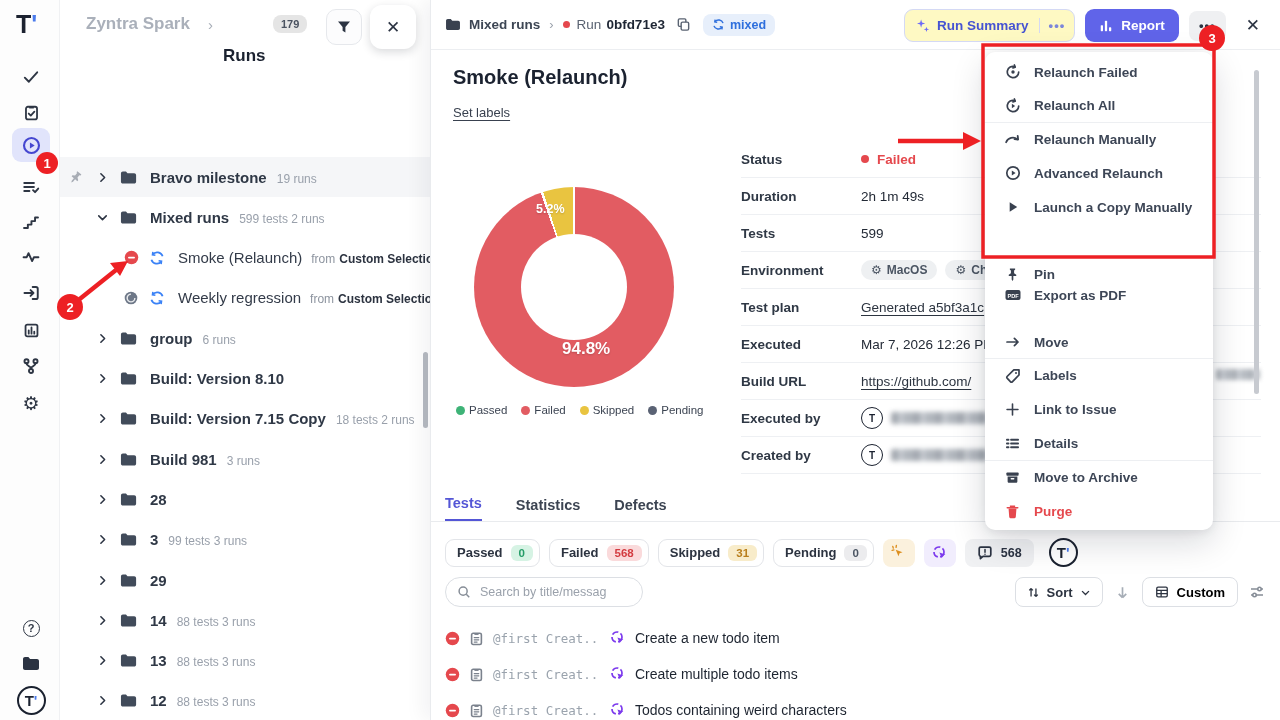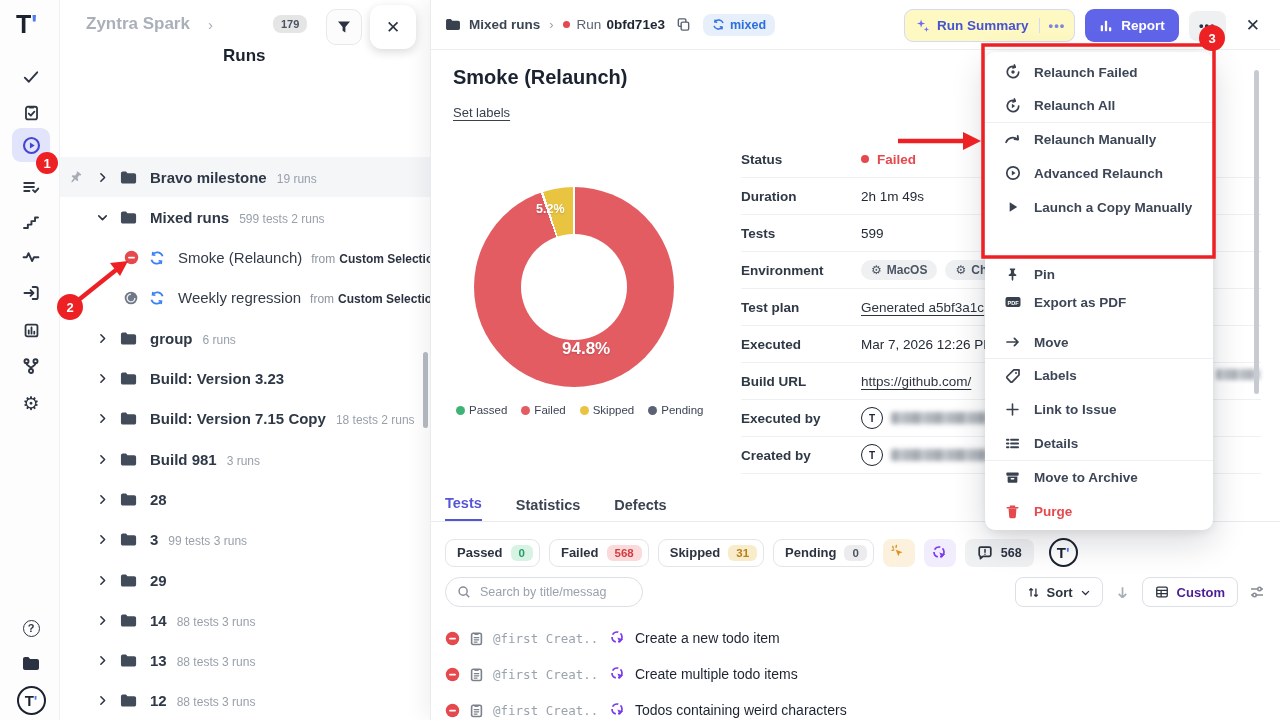--- a/index.html
+++ b/index.html
@@ -109,21 +109,21 @@
   .cpill .cnum{font-size:12.5px;font-weight:600;}
   .tlogo-row{margin-left:6px;}
 
   .searchrow{position:absolute;left:14px;top:577px;width:822px;height:30px;}
   .search{position:absolute;left:0;top:0;width:198px;height:30px;border:1px solid #dcdfe4;border-radius:15px;display:flex;align-items:center;gap:7px;padding:0 11px;color:#9aa1ab;}
   .search input{border:none;outline:none;font-size:12.5px;color:#1d4ed8;width:140px;font-family:inherit;background:transparent;}
   .search input::placeholder{color:#9aa1ab;}
   .rightctl{position:absolute;right:0;top:0;display:flex;align-items:center;gap:9px;}
   .sortbtn{display:flex;align-items:center;gap:7px;border:1px solid #dcdfe4;border-radius:8px;height:30px;padding:0 11px;font-size:13px;font-weight:600;color:#2c3340;}
   .ghost-dn{color:#a6adb6;padding:0 3px;}
-  .custombtn{display:flex;align-items:center;gap:8px;border:1px solid #dcdfe4;border-radius:8px;height:30px;padding:0 12px;font-size:13px;font-weight:600;color:#4c1d95;}
+  .custombtn{display:flex;align-items:center;gap:8px;border:1px solid #dcdfe4;border-radius:8px;height:30px;padding:0 12px;font-size:13px;font-weight:600;color:#000000;}
   .sliders{color:#868d97;padding:0 2px;}
 
   .tests{position:absolute;left:14px;top:620px;width:822px;}
   .testrow{position:absolute;left:0;width:822px;height:36px;display:flex;align-items:center;gap:9px;}
   .trtag{font-family:"DejaVu Sans Mono","Liberation Mono",monospace;font-size:12.5px;color:#9aa3ad;width:108px;overflow:hidden;white-space:nowrap;}
   .trtitle{font-size:14px;color:#1d2430;}
   .clip-ic{color:#7b828d;}
 
   
   .menu{position:absolute;left:985px;top:52px;width:228px;height:478px;background:#fff;border-radius:10px;
@@ -313,21 +313,21 @@
           <span class="chev">
             <svg width="13" height="13" viewBox="0 0 16 16" fill="none">
               <path d="M6 3.4L10.6 8 6 12.6" stroke="currentColor" stroke-width="1.9" stroke-linecap="round" stroke-linejoin="round"></path>
             </svg>
           </span>
           <span class="fold">
             <svg width="18" height="15" viewBox="0 0 19 15" fill="none">
               <path d="M1 3.1C1 2 1.9 1.1 3 1.1h3.3l1.6 1.9h7.1c1.1 0 2 .9 2 2v6.9c0 1.1-.9 2-2 2H3c-1.1 0-2-.9-2-2V3.1z" fill="#414b5a"></path>
             </svg>
           </span>
-          <span class="flabel">Build: Version 3.23</span>
+          <span class="flabel">Build: Version 8.10</span>
         </div>
         <div class="trow" style="top: 241.8px;">
           <span class="chev">
             <svg width="13" height="13" viewBox="0 0 16 16" fill="none">
               <path d="M6 3.4L10.6 8 6 12.6" stroke="currentColor" stroke-width="1.9" stroke-linecap="round" stroke-linejoin="round"></path>
             </svg>
           </span>
           <span class="fold">
             <svg width="18" height="15" viewBox="0 0 19 15" fill="none">
               <path d="M1 3.1C1 2 1.9 1.1 3 1.1h3.3l1.6 1.9h7.1c1.1 0 2 .9 2 2v6.9c0 1.1-.9 2-2 2H3c-1.1 0-2-.9-2-2V3.1z" fill="#414b5a"></path>
@@ -781,21 +781,21 @@
         <span>Launch a Copy Manually</span>
       </div>
       <div class="mitem" style="top: 205.62px;">
         <span class="mic">
           <svg width="15" height="15" viewBox="0 0 16 16" fill="none">
             <path d="M5.2 1.6h5.6v1.2l-1.1.8v3.1l2.3 1.6v1.4H8.9v3.5L8 14.9l-.9-1.7V9.7H4v-1.4l2.3-1.6V3.6l-1.1-.8z" fill="currentColor"></path>
           </svg>
         </span>
         <span>Pin</span>
       </div>
-      <div class="mitem" style="top: 233px;">
+      <div class="mitem" style="top: 226px;">
         <span class="mic">
           <svg width="16" height="16" viewBox="0 0 16 16" fill="none">
             <rect x="0.5" y="3" width="15" height="10" rx="2" fill="currentColor"></rect>
             <text x="8" y="10.8" font-size="5.6" font-weight="bold" fill="#fff" text-anchor="middle" font-family="sans-serif">PDF</text>
           </svg>
         </span>
         <span>Export as PDF</span>
       </div>
       <div class="mitem" style="top: 273.16px;">
         <span class="mic">

